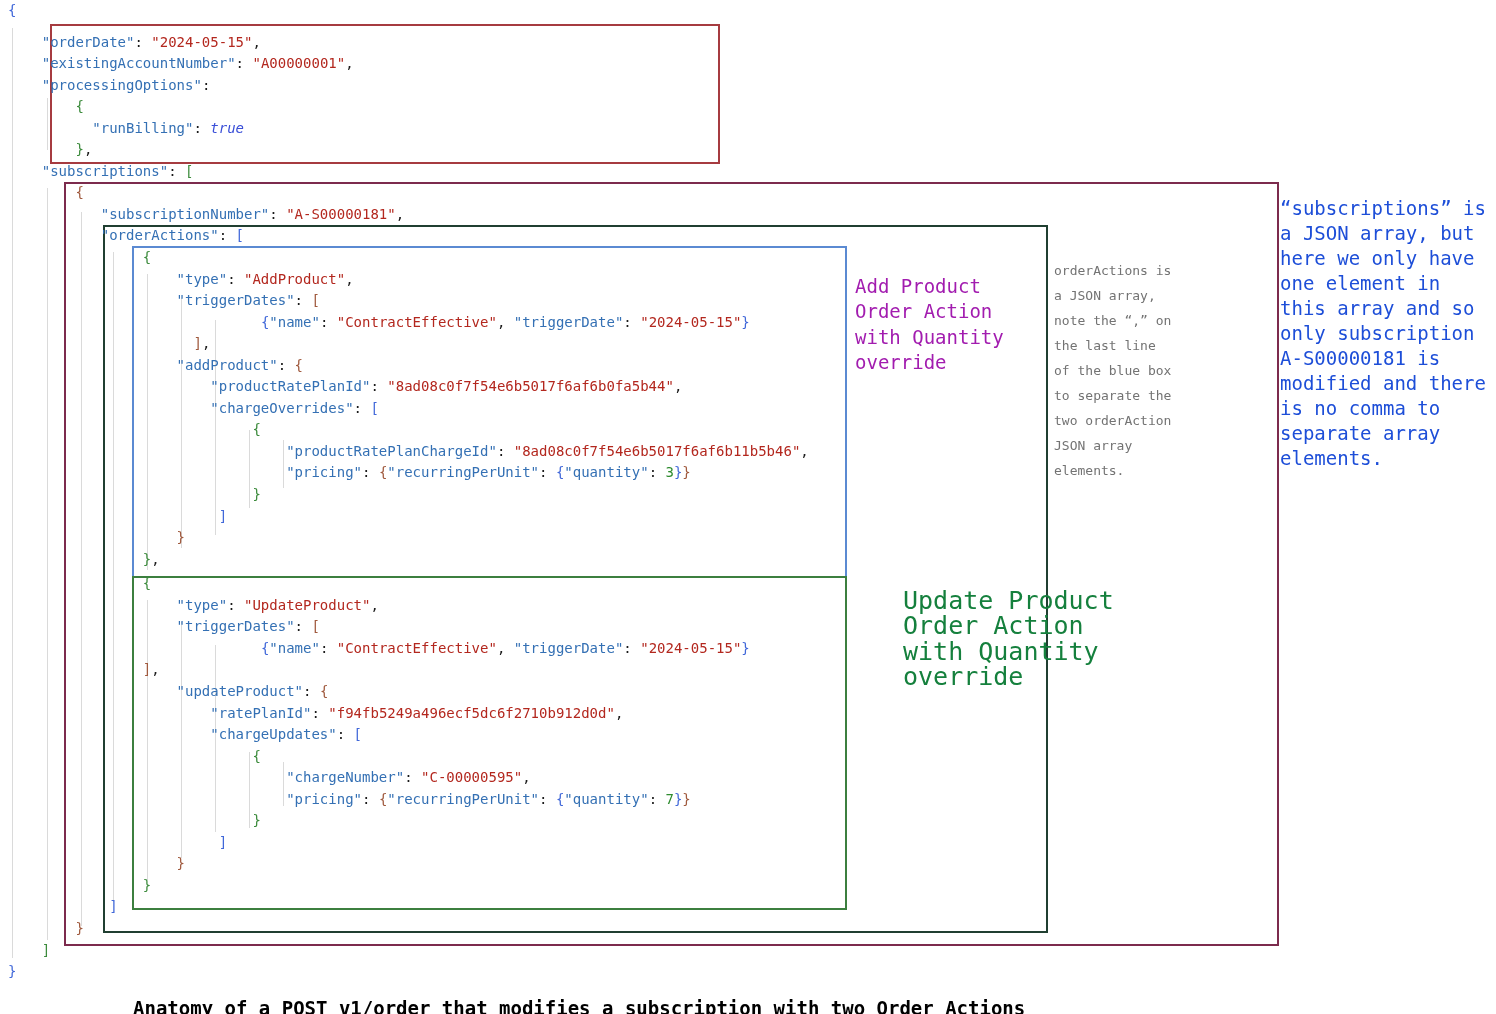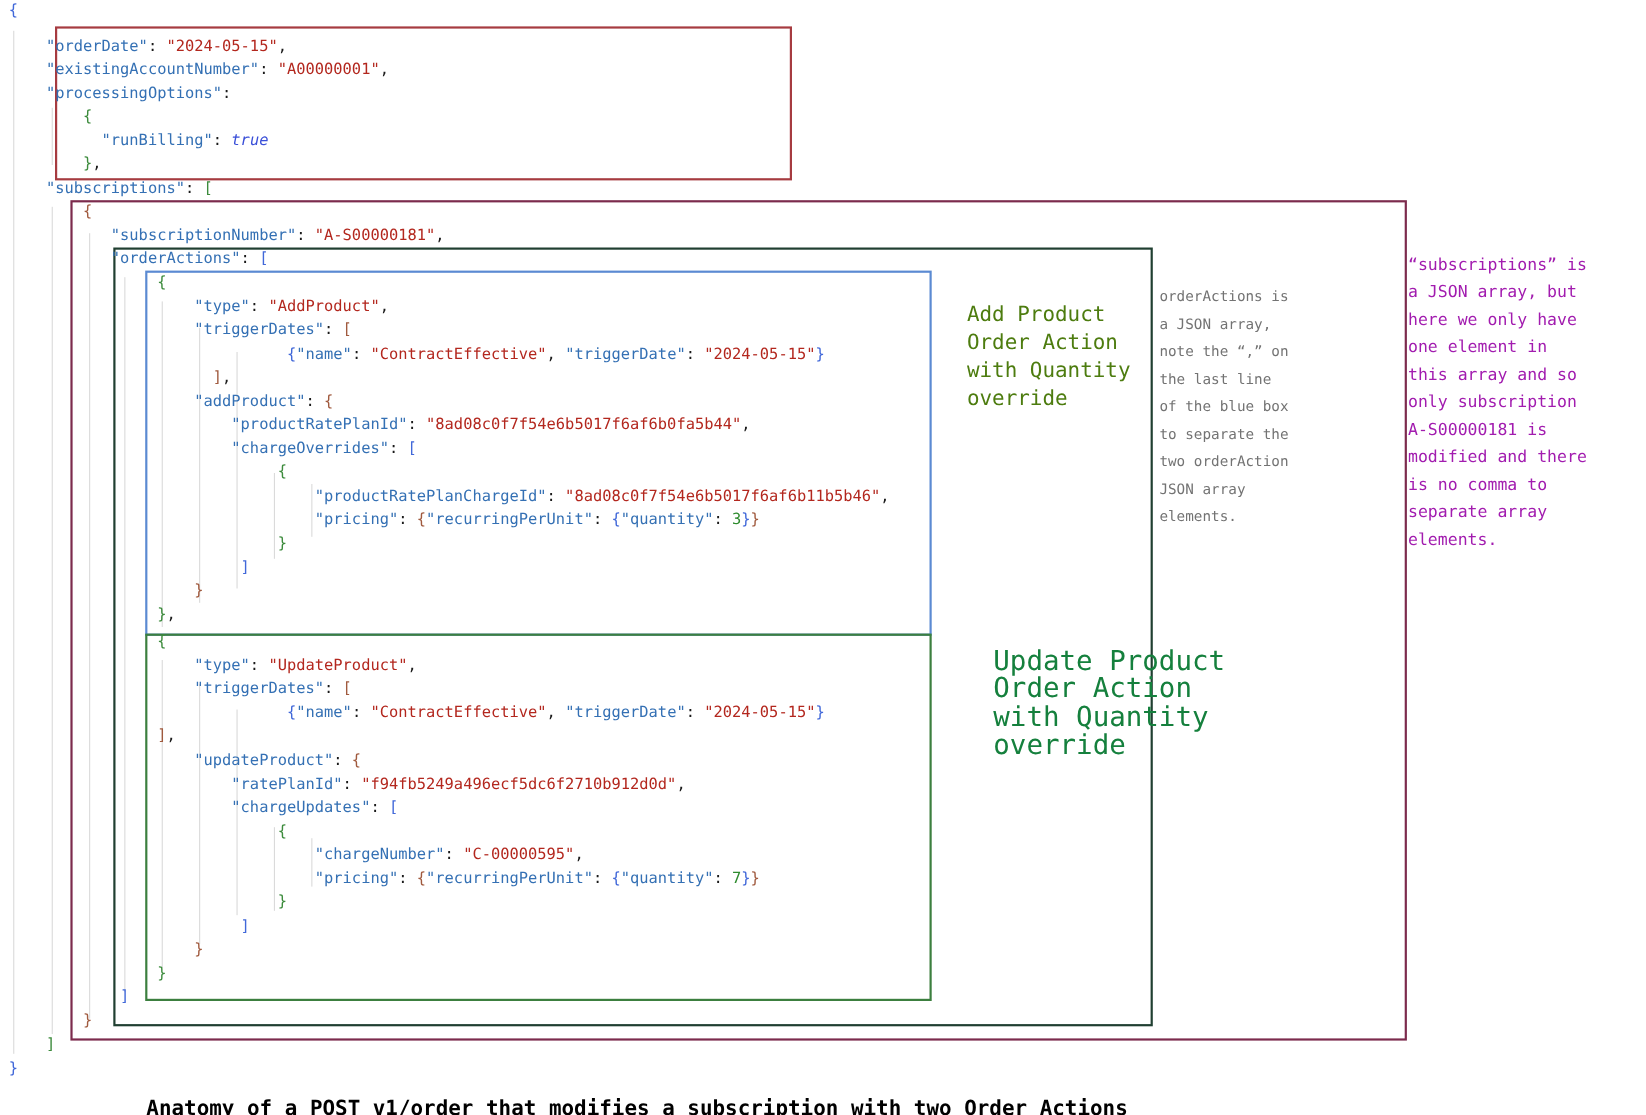--- a/index.html
+++ b/index.html
@@ -22,24 +22,24 @@
   
   .abox{position:absolute;background:transparent;}
   #box-header{left:50px;top:24px;width:666px;height:136px;border:2px solid #a63b40;}
   #box-subscription{left:64px;top:182px;width:1211px;height:760px;border:2px solid #7c2b4d;}
   #box-orderactions{left:103px;top:225px;width:941px;height:704px;border:2px solid #203f31;}
   #box-addproduct{left:132px;top:246px;width:711px;height:328px;border:2px solid #5b8ad2;}
   #box-updateproduct{left:132px;top:576px;width:711px;height:330px;border:2px solid #3c7f3f;}
   
   .note{position:absolute;white-space:pre;font-family:"DejaVu Sans Mono", monospace;}
   #note-header{left:728px;top:38px;font-size:19px;line-height:25.4px;color:#a21c1c;}
-  #note-add{left:855px;top:274px;font-size:19px;line-height:25.3px;color:#4d7c0f;margin-left:24px;}
+  #note-add{left:855px;top:274px;font-size:19px;line-height:25.3px;color:#a21caf;}
   #note-update{left:903px;top:588px;font-size:25px;line-height:25.3px;color:#15803d;}
   #note-orderactions{left:1054px;top:258px;font-size:13px;line-height:25px;color:#737373;}
-  #note-subscriptions{left:1280px;top:196px;font-size:15px;line-height:25px;color:#a21caf;margin-top:32px;}
+  #note-subscriptions{left:1280px;top:196px;font-size:19px;line-height:25px;color:#1d4ed8;}
   #caption{position:absolute;left:133px;top:981px;font:bold 19px "DejaVu Sans Mono", monospace;
            color:#000000;white-space:pre;margin-top:16px;}
 </style>
 </head>
 <body>
 
 <div id="page">
 
   <div class="guide" style="left:12px;top:28px;height:930px;"></div>
   <div class="guide" style="left:47px;top:98px;height:52px;"></div>

